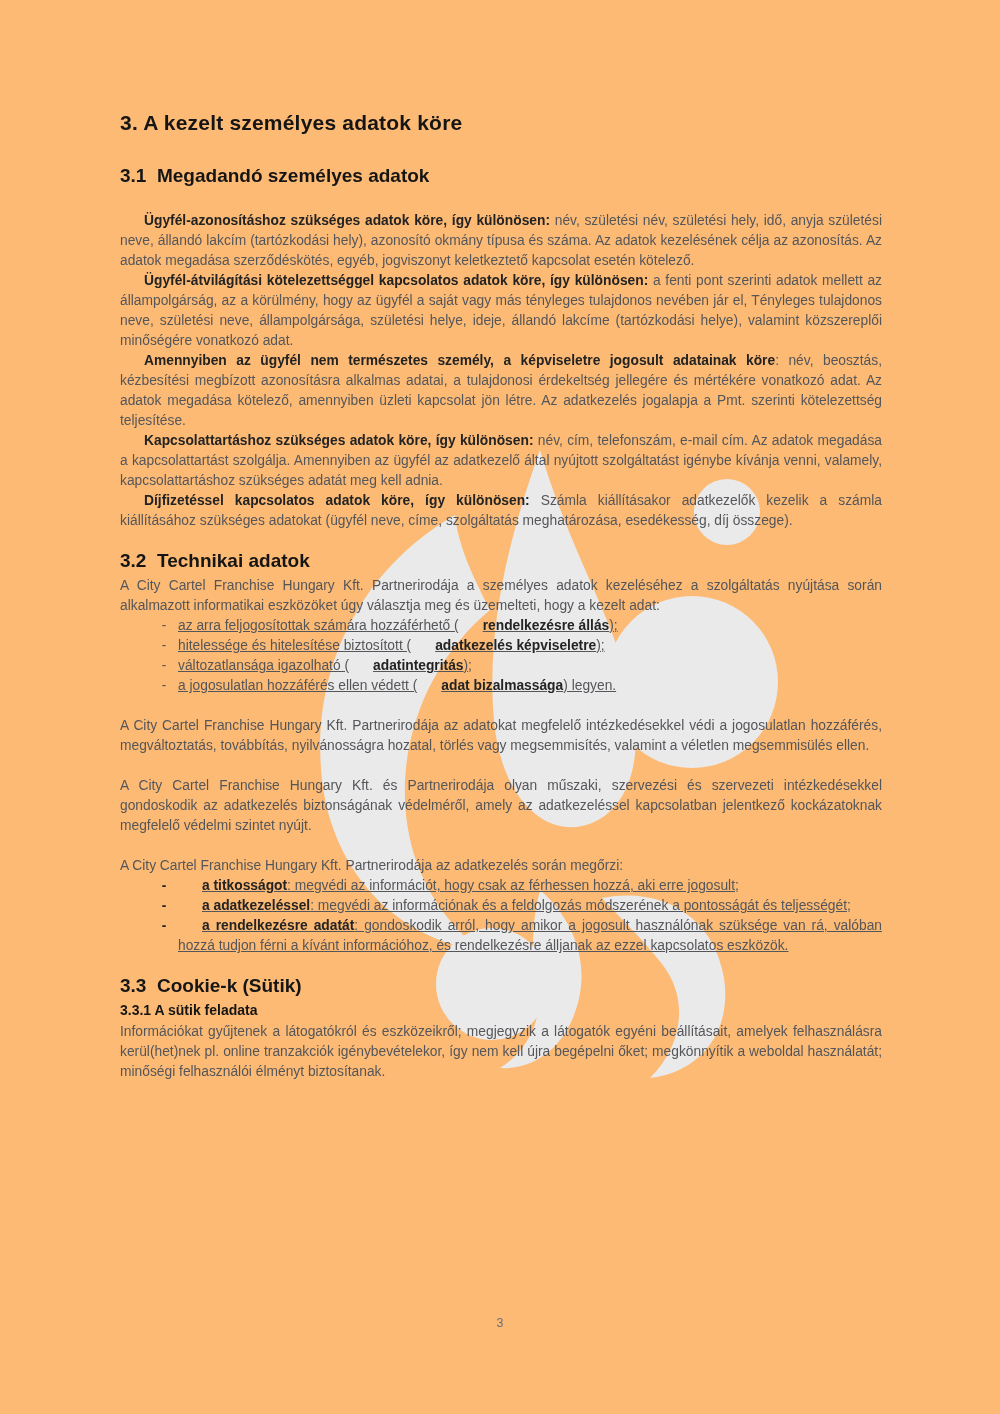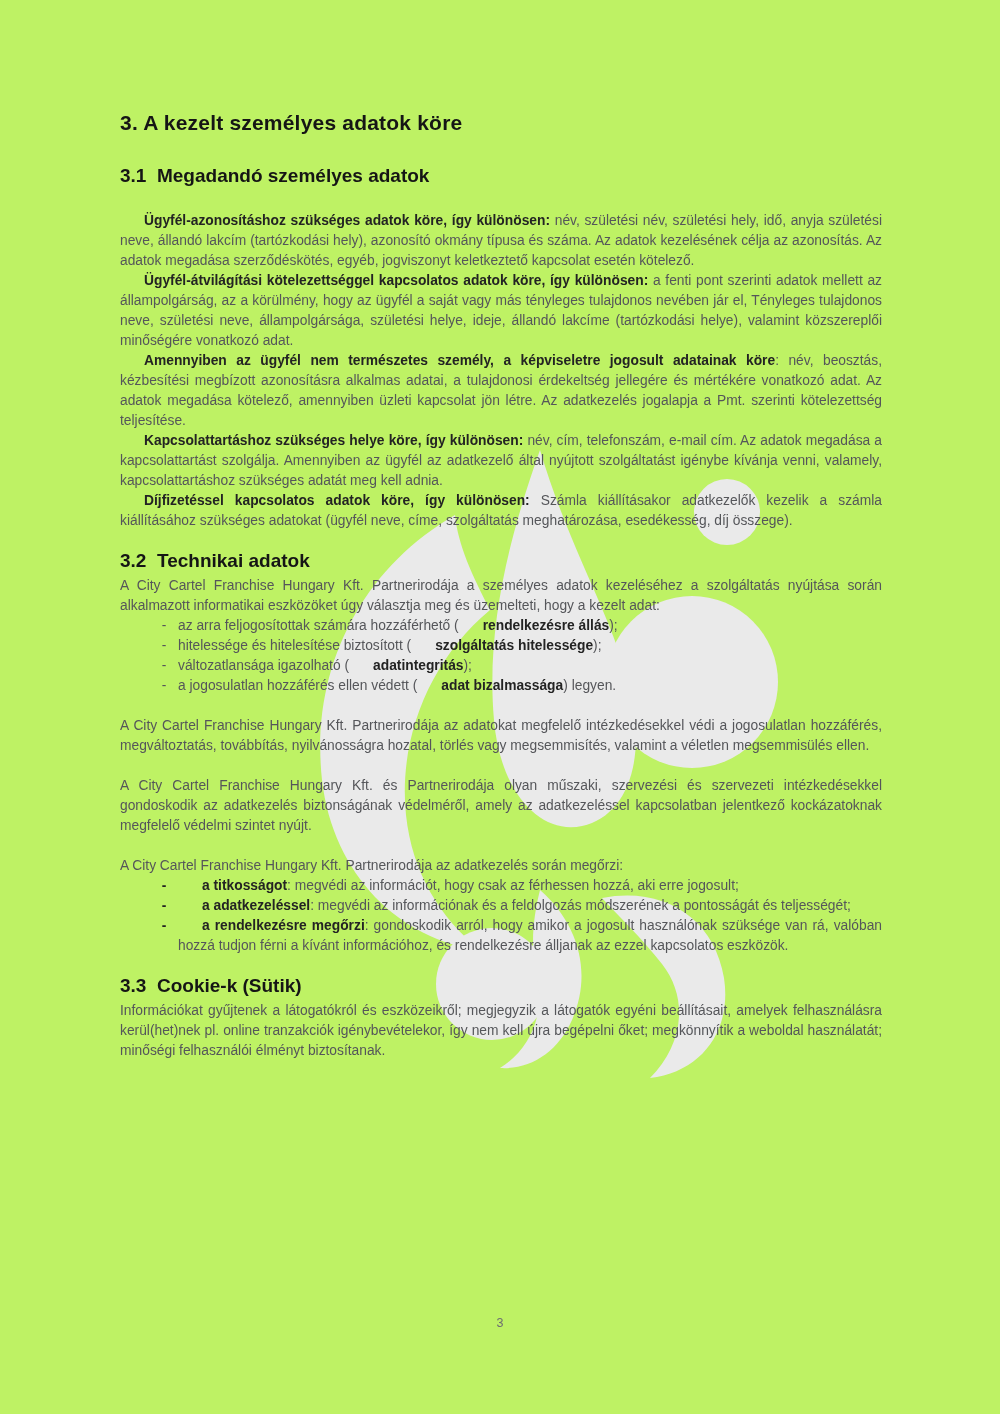--- a/index.html
+++ b/index.html
@@ -3,21 +3,21 @@
 <meta charset="utf-8">
 <style>
   html, body { margin: 0; padding: 0; }
   body {
     width: 1000px; height: 1414px;
     background: #ffffff;
     font-family: "Liberation Sans", sans-serif;
     position: relative;
     overflow: hidden;
   }
-  .page { position: absolute; inset: 0; background: #bef264; }
+  .page { position: absolute; inset: 0; background: #fdba74; }
 
   
   .watermark {
     position: absolute;
     left: 240px; top: 420px;
     width: 560px; height: 660px;
     z-index: 0;
     pointer-events: none;
   }
 
@@ -46,21 +46,21 @@
     white-space: pre-wrap;
   }
   .doc-content p { margin: 0; text-align: justify; }
   .doc-content strong { color: #232323; font-weight: 700; margin-left: 24px; }
   .spacer { height: 20px; }
 
   ul.blist { list-style: none; margin: 0; padding: 0; }
   ul.blist li { display: flex; }
   ul.blist .dash { flex: 0 0 28px; margin-left: 30px; text-align: center; }
   ul.blist .dash.bold { font-weight: 700; color: #232323; }
-  ul.blist .li-text { flex: 1; text-align: justify; }
+  ul.blist .li-text { flex: 1; text-align: justify; text-decoration: underline; }
 
   .footer-page {
     position: absolute;
     left: 0; right: 0; bottom: 84px;
     text-align: center;
     color: #6d6e71;
     font-size: 12.5px;
     z-index: 1;
   }
 </style>
@@ -88,33 +88,33 @@
     </g>
   </svg>
 
   <div class="doc-content" id="doc-content" style="color: rgb(85, 86, 90);">
       <h1>3. A kezelt személyes adatok köre</h1>
       <h2>3.1  Megadandó személyes adatok</h2>
       <div class="spacer"></div>
       <p><strong>Ügyfél-azonosításhoz szükséges adatok köre, így különösen:</strong> név, születési név, születési hely, idő, anyja születési neve, állandó lakcím (tartózkodási hely), azonosító okmány típusa és száma. Az adatok kezelésének célja az azonosítás. Az adatok megadása szerződéskötés, egyéb, jogviszonyt keletkeztető kapcsolat esetén kötelező.</p>
       <p><strong>Ügyfél-átvilágítási kötelezettséggel kapcsolatos adatok köre, így különösen:</strong> a fenti pont szerinti adatok mellett az állampolgárság, az a körülmény, hogy az ügyfél a saját vagy más tényleges tulajdonos nevében jár el, Tényleges tulajdonos neve, születési neve, állampolgársága, születési helye, ideje, állandó lakcíme (tartózkodási helye), valamint közszereplői minőségére vonatkozó adat.</p>
       <p><strong>Amennyiben az ügyfél nem természetes személy, a képviseletre jogosult adatainak köre</strong>:  név, beosztás, kézbesítési megbízott azonosításra alkalmas adatai, a tulajdonosi érdekeltség jellegére és mértékére vonatkozó adat. Az adatok megadása kötelező, amennyiben üzleti kapcsolat jön létre. Az adatkezelés jogalapja a Pmt. szerinti kötelezettség teljesítése.</p>
-      <p><strong>Kapcsolattartáshoz szükséges helye köre, így különösen:</strong> név, cím, telefonszám, e-mail cím. Az adatok megadása a kapcsolattartást szolgálja. Amennyiben az ügyfél az adatkezelő által nyújtott szolgáltatást igénybe kívánja venni, valamely, kapcsolattartáshoz szükséges adatát meg kell adnia.</p>
+      <p><strong>Kapcsolattartáshoz szükséges adatok köre, így különösen:</strong> név, cím, telefonszám, e-mail cím. Az adatok megadása a kapcsolattartást szolgálja. Amennyiben az ügyfél az adatkezelő által nyújtott szolgáltatást igénybe kívánja venni, valamely, kapcsolattartáshoz szükséges adatát meg kell adnia.</p>
       <p><strong>Díjfizetéssel kapcsolatos adatok köre, így különösen:</strong> Számla kiállításakor adatkezelők kezelik a számla kiállításához szükséges adatokat (ügyfél neve, címe, szolgáltatás meghatározása, esedékesség, díj összege).</p>
       <div class="spacer"></div>
       <h2>3.2  Technikai adatok</h2>
       <p>A  City Cartel Franchise Hungary Kft. Partnerirodája a  személyes  adatok  kezeléséhez  a  szolgáltatás nyújtása  során  alkalmazott  informatikai eszközöket úgy választja meg és üzemelteti, hogy a kezelt adat:</p>
       <ul class="blist">
         <li>
           <span class="dash">-</span>
           <span class="li-text">az arra feljogosítottak számára hozzáférhető (<strong>rendelkezésre állás</strong>);</span>
         </li>
         <li>
           <span class="dash">-</span>
-          <span class="li-text">hitelessége és hitelesítése biztosított (<strong>szolgáltatás hitelessége</strong>);</span>
+          <span class="li-text">hitelessége és hitelesítése biztosított (<strong>adatkezelés képviseletre</strong>);</span>
         </li>
         <li>
           <span class="dash">-</span>
           <span class="li-text">változatlansága igazolható (<strong>adatintegritás</strong>);</span>
         </li>
         <li>
           <span class="dash">-</span>
           <span class="li-text">a jogosulatlan hozzáférés ellen védett (<strong>adat bizalmassága</strong>) legyen.</span>
         </li>
       </ul>
@@ -128,23 +128,24 @@
         <li>
           <span class="dash bold">-</span>
           <span class="li-text"><strong>a titkosságot</strong>: megvédi az információt, hogy csak az férhessen hozzá, aki erre jogosult;</span>
         </li>
         <li>
           <span class="dash bold">-</span>
           <span class="li-text"><strong>a adatkezeléssel</strong>: megvédi  az információnak  és a feldolgozás  módszerének a pontosságát és teljességét;</span>
         </li>
         <li>
           <span class="dash bold">-</span>
-          <span class="li-text"><strong>a rendelkezésre megőrzi</strong>: gondoskodik arról, hogy amikor a jogosult használónak szüksége van rá, valóban  hozzá  tudjon  férni  a  kívánt  információhoz, és  rendelkezésre  álljanak  az  ezzel kapcsolatos eszközök.</span>
+          <span class="li-text"><strong>a rendelkezésre adatát</strong>: gondoskodik arról, hogy amikor a jogosult használónak szüksége van rá, valóban  hozzá  tudjon  férni  a  kívánt  információhoz, és  rendelkezésre  álljanak  az  ezzel kapcsolatos eszközök.</span>
         </li>
       </ul>
       <div class="spacer"></div>
       <h2>3.3  Cookie-k (Sütik)</h2>
+      <h3>3.3.1 A sütik feladata</h3>
       <p>Információkat gyűjtenek a látogatókról és eszközeikről; megjegyzik  a  látogatók  egyéni  beállításait, amelyek  felhasználásra  kerül(het)nek  pl.  online tranzakciók igénybevételekor, így nem kell újra begépelni őket; megkönnyítik a weboldal használatát; minőségi felhasználói élményt biztosítanak.</p>
     </div>
 
   <div class="footer-page">3</div>
 
 </div>
 
 </body></html>

